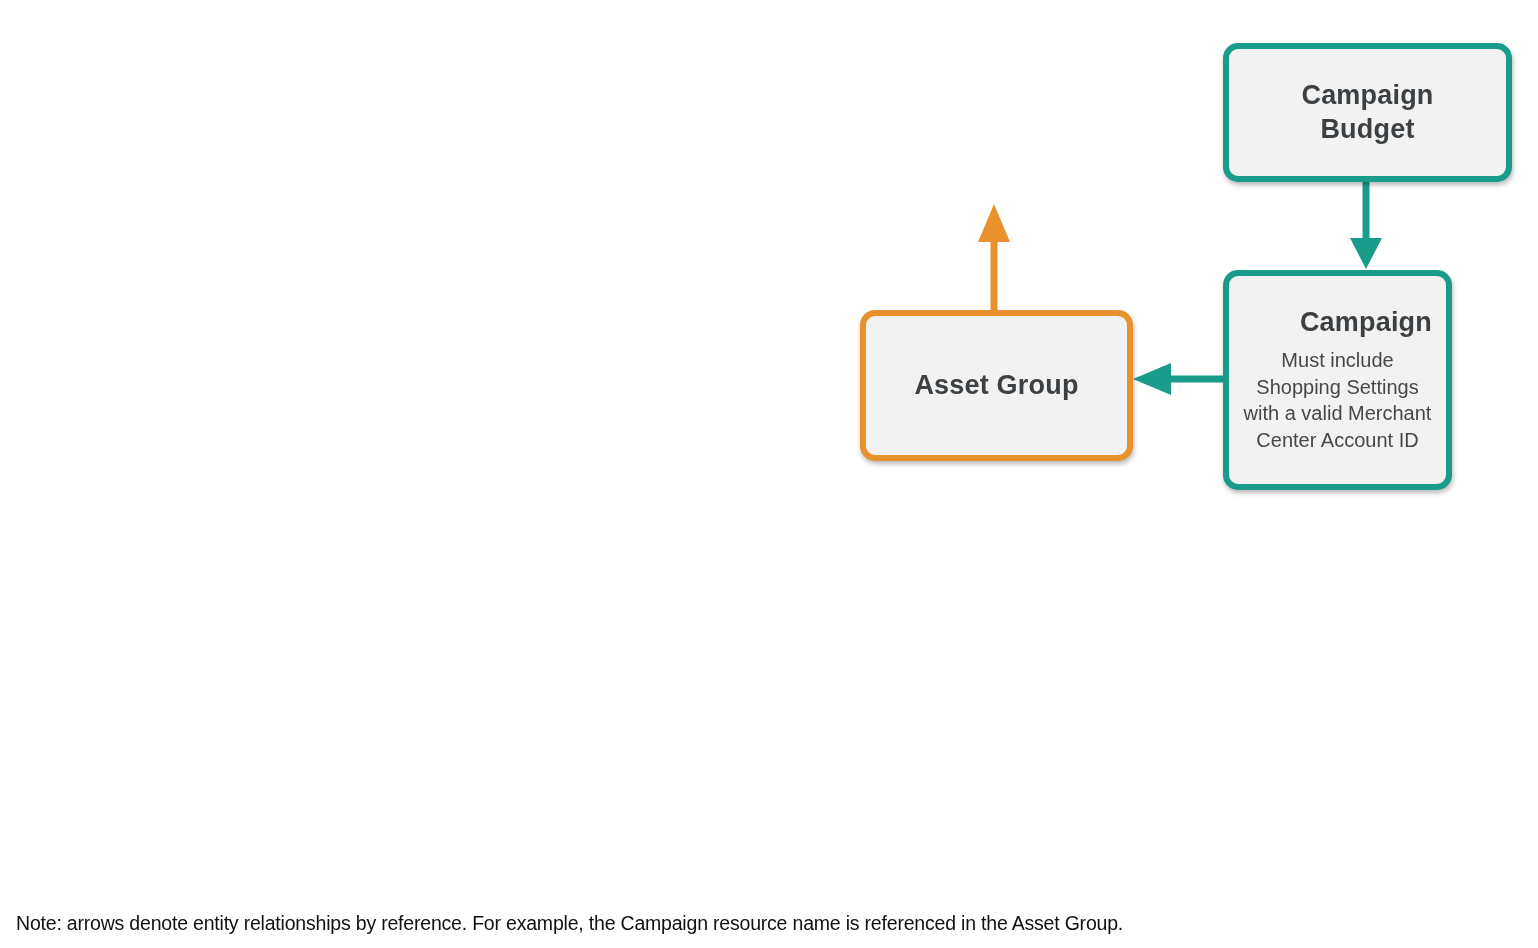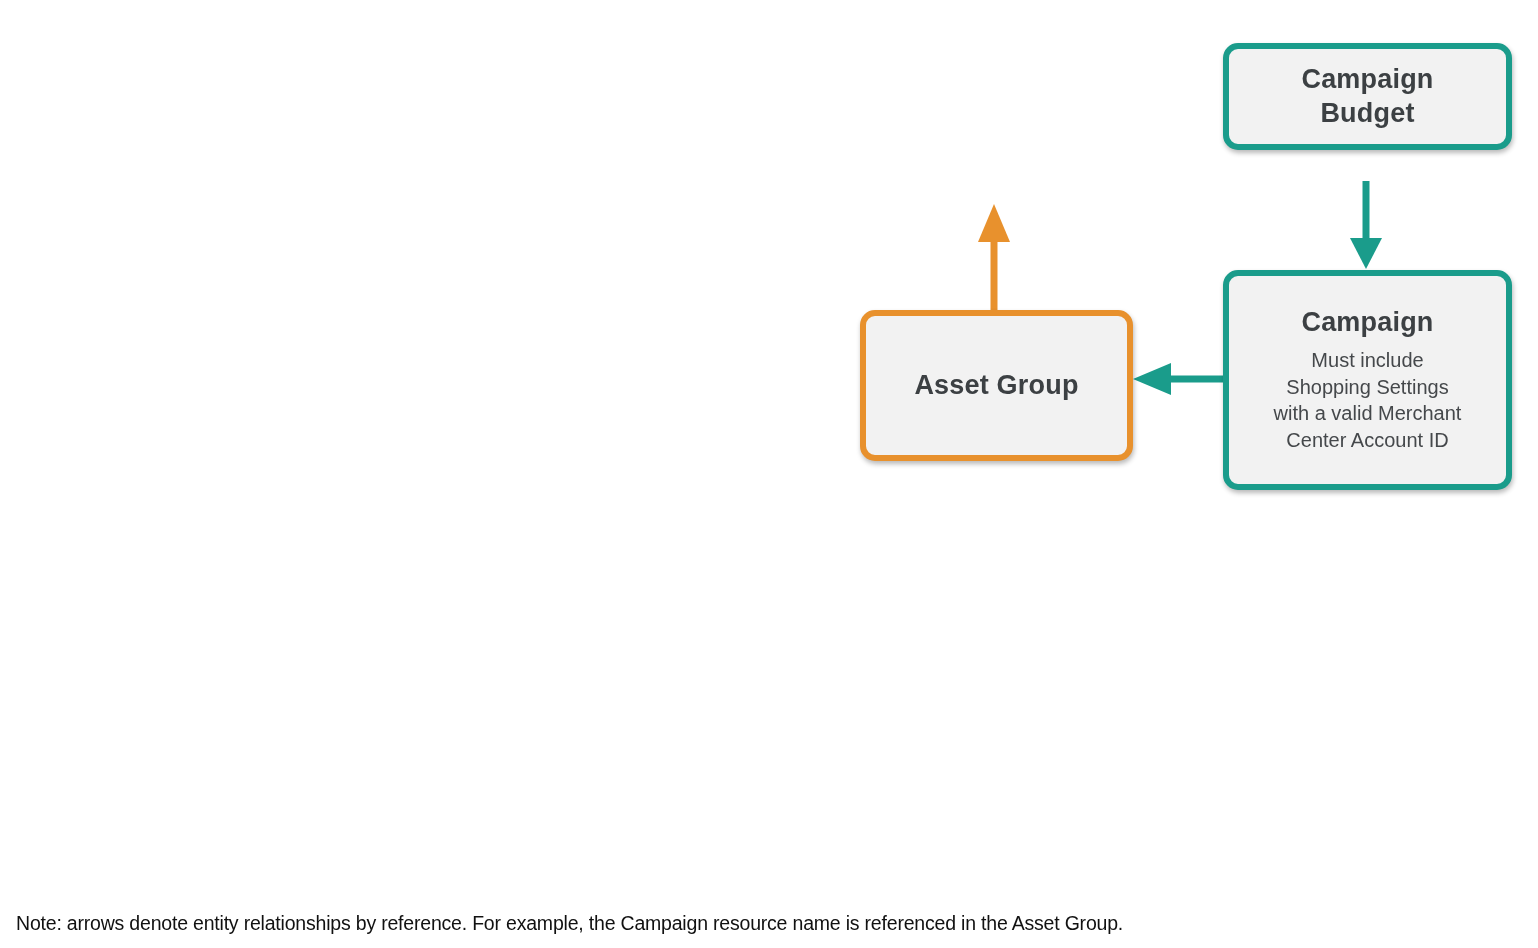--- a/index.html
+++ b/index.html
@@ -34,23 +34,23 @@
     color: var(--title-text);
     letter-spacing: 0.2px;
   }
   .node-sub {
     font-size: 20px;
     line-height: 1.33;
     color: var(--body-text);
     margin-top: 7px;
   }
   #node-listing-filters   { left: 810px;  top: 13px;  width: 368px; height: 190px; }
-  #node-campaign-budget   { left: 1223px; top: 43px;  width: 289px; height: 107px; }
+  #node-campaign-budget   { left: 1223px; top: 43px;  width: 289px; height: 139px; }
   #node-asset-group       { left: 860px;  top: 310px; width: 273px; height: 151px; }
-  #node-campaign          { left: 1223px; top: 270px; width: 289px; height: 220px; }
+  #node-campaign          { left: 1223px; top: 270px; width: 229px; height: 220px; align-items: flex-end; }
 
   #node-listing-filters .node-sub { max-width: 305px; }
   #node-campaign-budget .node-title { max-width: 160px; }
   #node-campaign .node-sub { max-width: 200px; }
 
   .edges {
     position: absolute;
     left: 0; top: 0;
     width: 1538px;
     height: 948px;

